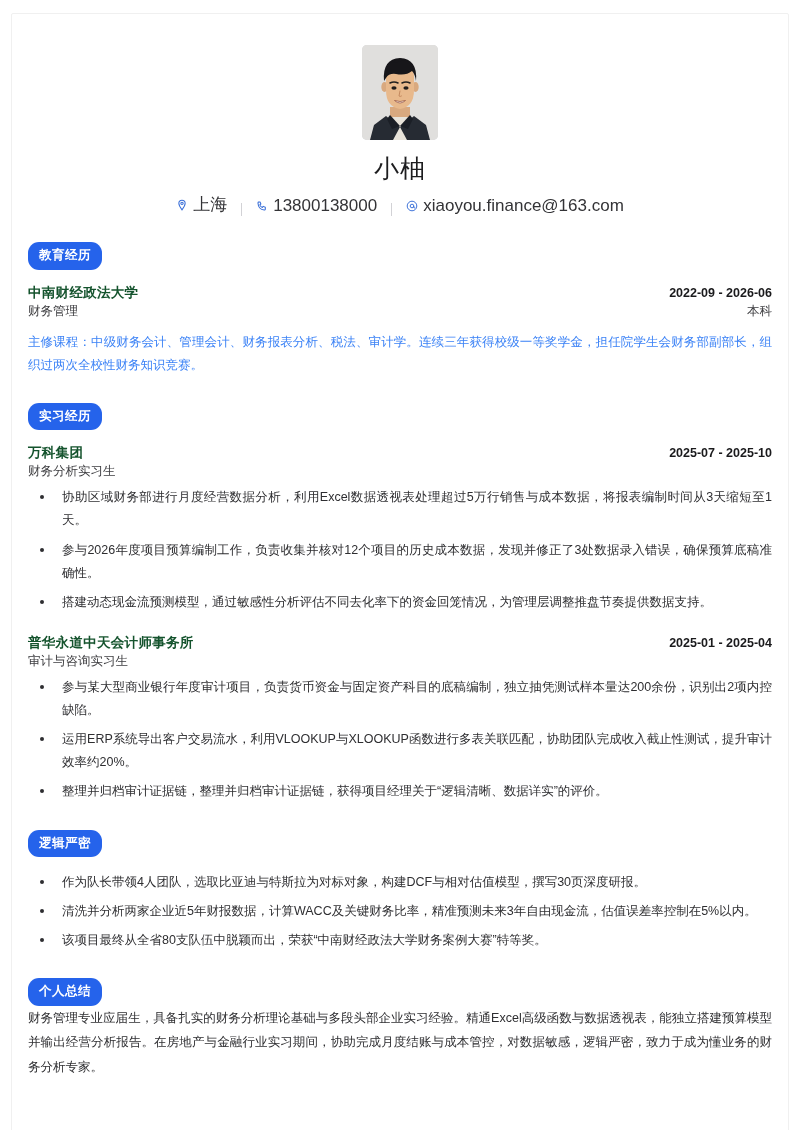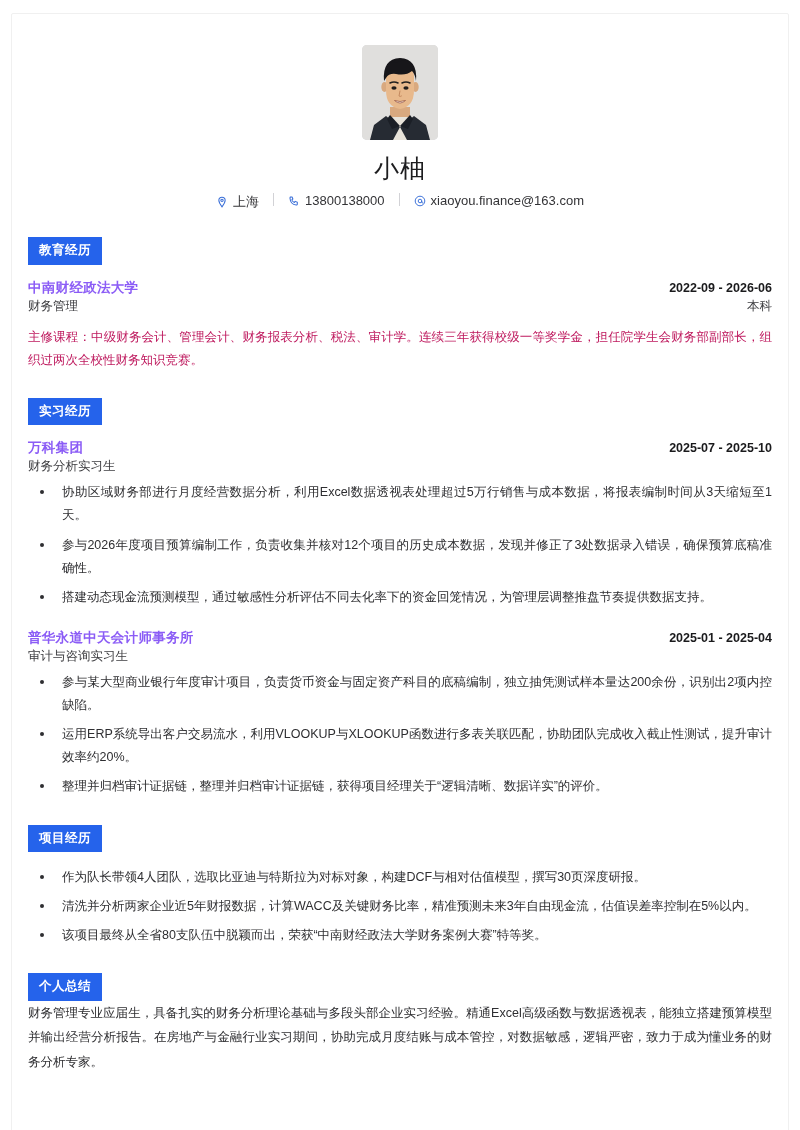--- a/index.html
+++ b/index.html
@@ -57,22 +57,22 @@
     font-weight: 400;
     color: #1d1d1f;
     letter-spacing: 1px;
     line-height: 1.2;
   }
 
   .contact-row {
     margin-top: 10px;
     display: flex;
     justify-content: center;
-    align-items: flex-start;
-    font-size: 13px;
+    align-items: flex-end;
+    font-size: 17px;
     color: #333336;
   }
   .contact-item {
     display: flex;
     align-items: center;
     gap: 5px;
     padding: 0 14px;
     white-space: nowrap;
   }
   .contact-sep {
@@ -86,37 +86,37 @@
   
   .section { margin-top: 26px; }
   .section-badge {
     display: inline-block;
     background: #2563eb;
     color: #ffffff;
     font-size: 12.5px;
     font-weight: 700;
     line-height: 1;
     padding: 7px 11px 8px;
-    border-radius: 0;
+    border-radius: 11px;
     letter-spacing: 0.5px;
   }
 
   
   .entry { margin-top: 14px; }
   .entry + .entry { margin-top: 20px; }
 
   .entry-top {
     display: flex;
     justify-content: space-between;
     align-items: baseline;
   }
   .entry-title {
     font-size: 13.5px;
     font-weight: 700;
-    color: #8b5cf6;
+    color: #14532d;
     letter-spacing: 0.3px;
   }
   .entry-date {
     font-size: 12.5px;
     font-weight: 700;
     color: #1a1a1c;
     white-space: nowrap;
   }
   .entry-sub {
     display: flex;
@@ -131,21 +131,21 @@
   .entry-degree {
     font-size: 12.5px;
     color: #3d3d40;
     white-space: nowrap;
   }
 
   .entry-desc {
     margin-top: 11px;
     font-size: 12.5px;
     line-height: 1.85;
-    color: #be185d;
+    color: #3b82f6;
     text-align: justify;
   }
 
   .bullets { margin-top: 6px; list-style: none; }
   .bullets li {
     position: relative;
     padding-left: 34px;
     font-size: 12.5px;
     line-height: 1.85;
     color: #2e2e31;
@@ -298,21 +298,21 @@
         </div>
         <ul class="bullets">
           <li>参与某大型商业银行年度审计项目，负责货币资金与固定资产科目的底稿编制，独立抽凭测试样本量达200余份，识别出2项内控缺陷。</li>
           <li>运用ERP系统导出客户交易流水，利用VLOOKUP与XLOOKUP函数进行多表关联匹配，协助团队完成收入截止性测试，提升审计效率约20%。</li>
           <li>整理并归档审计证据链，整理并归档审计证据链，获得项目经理关于“逻辑清晰、数据详实”的评价。</li>
         </ul>
       </div>
     </div>
 
     <div class="section">
-      <span class="section-badge">项目经历</span>
+      <span class="section-badge">逻辑严密</span>
 
       <div class="entry">
         <ul class="bullets">
           <li>作为队长带领4人团队，选取比亚迪与特斯拉为对标对象，构建DCF与相对估值模型，撰写30页深度研报。</li>
           <li>清洗并分析两家企业近5年财报数据，计算WACC及关键财务比率，精准预测未来3年自由现金流，估值误差率控制在5%以内。</li>
           <li>该项目最终从全省80支队伍中脱颖而出，荣获“中南财经政法大学财务案例大赛”特等奖。</li>
         </ul>
       </div>
     </div>
 

